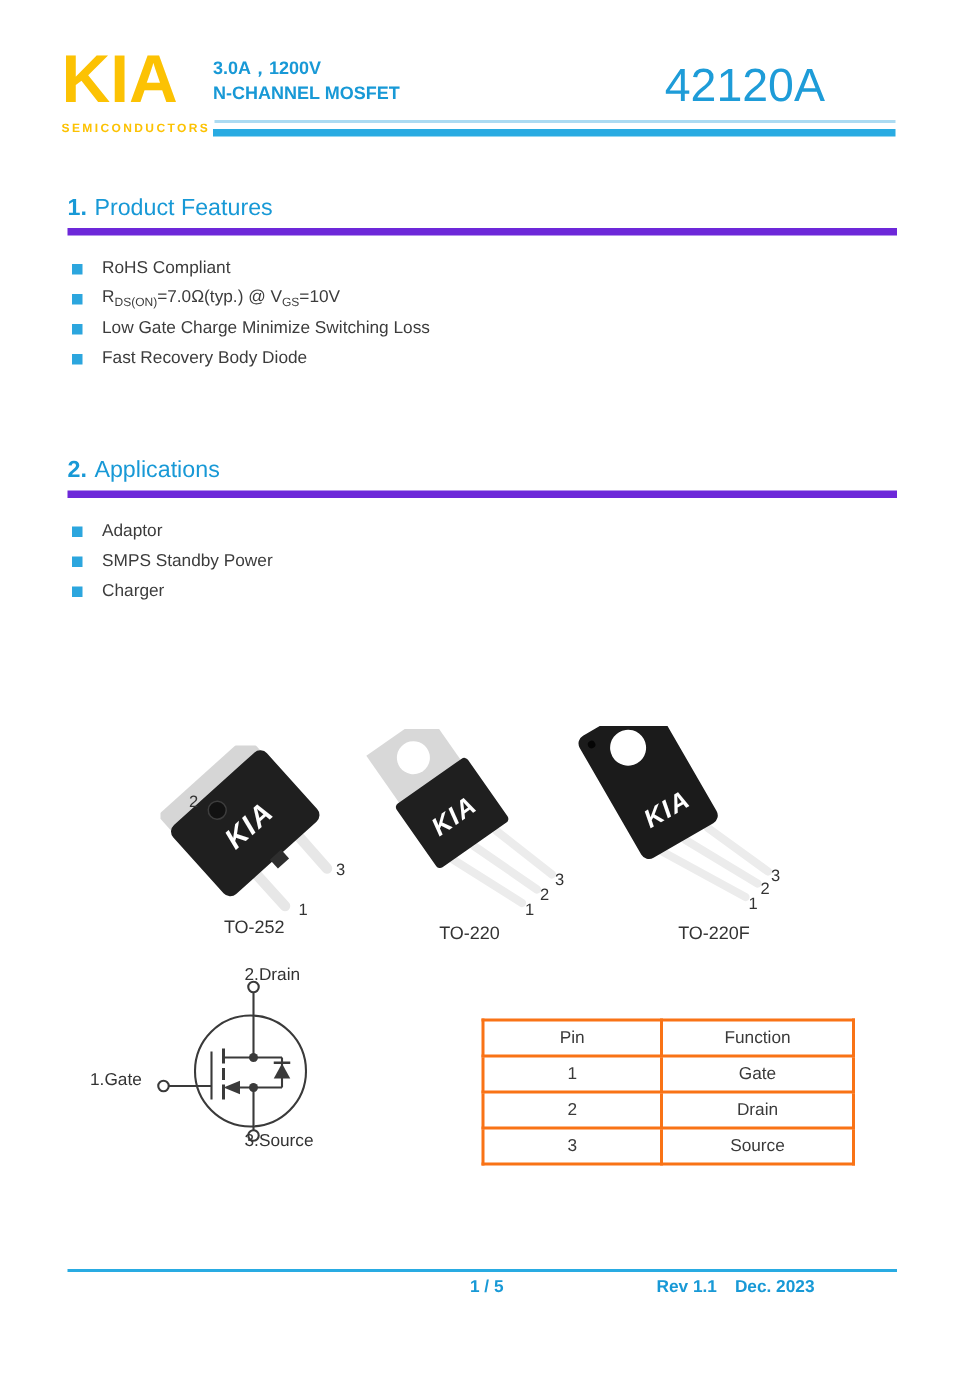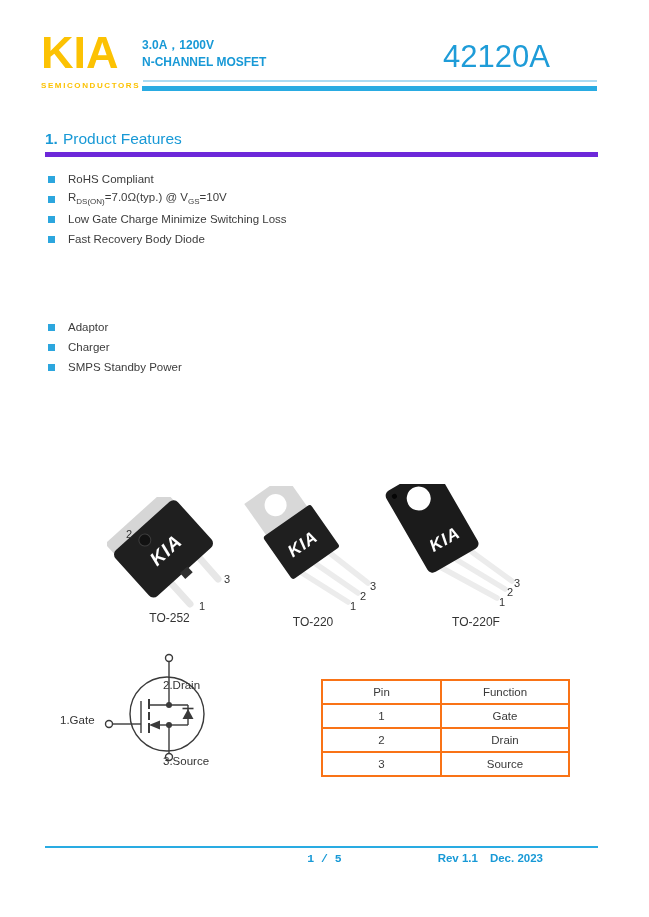--- a/index.html
+++ b/index.html
@@ -36,35 +36,35 @@
   #pkg3{left:378px;top:484px;width:170px;height:147px;}
   .pkg svg{position:absolute;left:0;top:0;}
   .pkg-name{position:absolute;font-size:12px;color:#333;text-align:center;}
   #pkg1 .pkg-name{left:0;width:125px;top:114px;}
   #pkg2 .pkg-name{left:10px;width:150px;top:129px;}
   #pkg3 .pkg-name{left:30px;width:136px;top:131px;}
 
   
   #schematic{position:absolute;left:55px;top:642px;}
   .sch-label{position:absolute;font-size:11.5px;color:#333;}
-  #lbl-drain{left:163px;top:644px;margin-top:35px;}
+  #lbl-drain{left:163px;top:644px;}
   #lbl-gate{left:60px;top:714px;}
   #lbl-source{left:163px;top:755px;text-align:center;}
 
   
   #pin-table{position:absolute;left:321px;top:679px;border-collapse:collapse;}
   #pin-table th,#pin-table td{border:2px solid #f97316;font-size:11.5px;color:#3a3a3a;
       font-weight:normal;text-align:center;padding:0;height:22px;}
   #pin-table .c1{width:117px;}
   #pin-table .c2{width:126px;}
 
   
   .footer-line{position:absolute;left:45px;top:846px;width:553px;height:2px;background:#29ABE2;}
   .footer-page{position:absolute;left:0;top:852px;width:649px;text-align:center;
-      font-size:11.5px;font-weight:bold;color:#1899D6;font-family:Liberation Mono, monospace;}
+      font-size:11.5px;font-weight:bold;color:#1899D6;}
   .footer-rev{position:absolute;right:58px;top:852px;font-size:11.5px;font-weight:bold;color:#1899D6;}
   .footer-rev span{margin-left:12px;}
 </style>
 </head>
 <body>
 
 <div id="page">
 
   <div class="logo">
     <div class="logo-text">KIA</div>
@@ -96,32 +96,35 @@
         <span class="li-text">Low Gate Charge Minimize Switching Loss</span>
       </li>
       <li>
         <span class="bullet-sq"></span>
         <span class="li-text">Fast Recovery Body Diode</span>
       </li>
     </ul>
   </div>
 
   <div class="section" id="sec-apps">
+    <div class="sec-head">
+      <span class="sec-num">2.</span><span class="sec-title">Applications</span>
+    </div>
     <ul class="bullets">
       <li>
         <span class="bullet-sq"></span>
         <span class="li-text">Adaptor</span>
       </li>
       <li>
         <span class="bullet-sq"></span>
+        <span class="li-text">SMPS Standby Power</span>
+      </li>
+      <li>
+        <span class="bullet-sq"></span>
         <span class="li-text">Charger</span>
-      </li>
-      <li>
-        <span class="bullet-sq"></span>
-        <span class="li-text">SMPS Standby Power</span>
       </li>
     </ul>
   </div>
 
 
   <div class="pkg" id="pkg1">
     <svg width="135" height="132" viewBox="0 0 135 132">
       <path d="M92.5,61 L111,82" stroke="#e7e7e7" stroke-width="7" stroke-linecap="round" fill="none"></path>
       <path d="M64,86 L83,107" stroke="#e7e7e7" stroke-width="7" stroke-linecap="round" fill="none"></path>
       <g transform="rotate(-42 62 55)">

